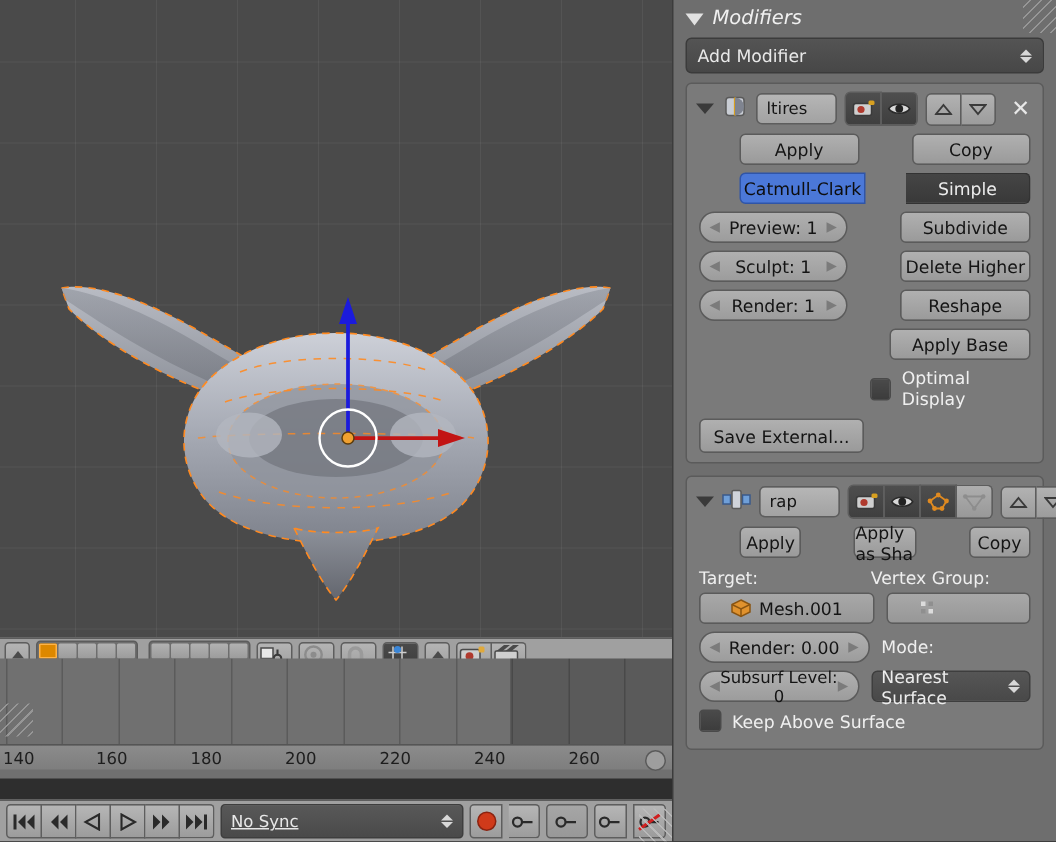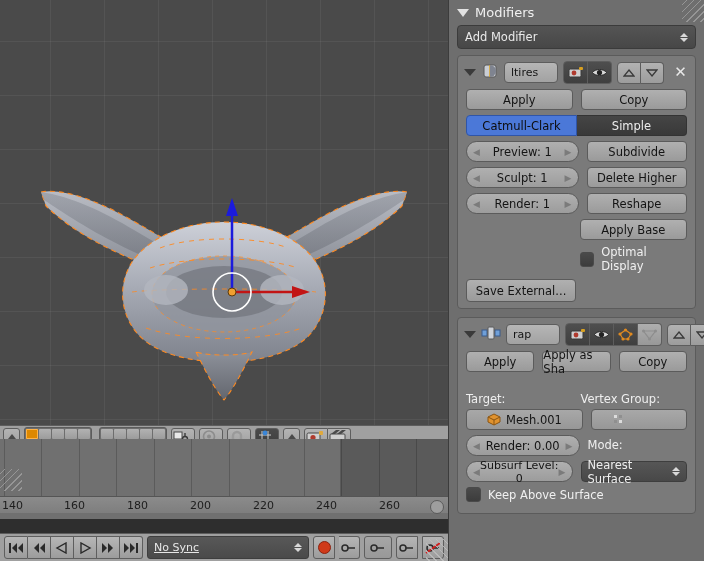--- a/index.html
+++ b/index.html
@@ -75,21 +75,21 @@
   .tri-dn-s{width:0;height:0;border-left:4px solid transparent;border-right:4px solid transparent;border-top:4px solid #d8d8d8;}
   .rec-btn{width:22px;height:21px;background:linear-gradient(to bottom,#b6b6b6,#9c9c9c);
     border:1px solid #5e5e5e;border-radius:3px 0 0 3px;display:flex;align-items:center;justify-content:center;}
   .rec-dot{width:11px;height:11px;border-radius:50%;background:#d03a1a;border:1px solid #8b2310;}
   .keyfield{flex:1;height:21px;background:linear-gradient(to bottom,#a6a6a6,#989898);
     border:1px solid #5e5e5e;border-radius:3px;display:flex;align-items:center;padding:0 5px;}
 
   
   #props{left:448px;top:0;width:256px;height:561px;background:#6e6e6e;
     border-left:1px solid #3c3c3c;box-sizing:border-box;overflow:hidden;}
-  #props-head{display:flex;align-items:center;gap:6px;padding:5px 8px 3px 8px;}
+  #props-head{display:flex;align-items:center;gap:6px;padding:5px 8px 3px 8px;font-style:italic;}
   .tri-down-hdr{width:0;height:0;border-left:6px solid transparent;border-right:6px solid transparent;
     border-top:8px solid #e2e2e2;}
   #props-title{font-size:13px;color:#f0f0f0;}
   .addmod{margin:2px 8px 6px 8px;height:22px;border-radius:4px;
     background:linear-gradient(to bottom,#545454,#474747);border:1px solid #3b3b3b;
     display:flex;align-items:center;justify-content:space-between;padding:0 7px;
     color:#e9e9e9;font-size:11.5px;}
 
   .modbox{margin:0 8px 8px 8px;background:#7a7a7a;border:1px solid #5b5b5b;border-radius:4px;
     padding:0 0 6px 0;}
@@ -109,21 +109,21 @@
   .mv{width:22px;height:20px;border:1px solid #5d5d5d;border-left-width:0;
     background:linear-gradient(to bottom,#b2b2b2,#9c9c9c);display:flex;align-items:center;justify-content:center;}
   .mv:first-child{border-left-width:1px;border-radius:4px 0 0 4px;}
   .mv:last-child{border-radius:0 4px 4px 0;}
   .xbtn{width:18px;height:20px;display:flex;align-items:center;justify-content:center;
     color:#e8e8e8;font-size:15px;line-height:1;margin-left:3px;}
 
   .row{display:flex;gap:8px;padding:0 8px;margin-bottom:5px;}
   .btn{flex:1;height:21px;border-radius:4px;border:1px solid #5b5b5b;
     background:linear-gradient(to bottom,#b0b0b0,#9a9a9a);color:#141414;font-size:11.5px;
-    display:flex;align-items:center;justify-content:center;box-sizing:border-box;}
+    display:flex;align-items:center;justify-content:center;box-sizing:border-box;margin-left:27px;}
   .btn.dark{background:linear-gradient(to bottom,#454545,#393939);color:#ededed;border-color:#333;}
   .btn.accent{background:#4b78d8;color:#0d0d0d;border-color:#2f55a8;}
   .seg{display:flex;padding:0 8px;margin-bottom:5px;}
   .seg .btn{border-radius:0;border-left-width:0;}
   .seg .btn:first-child{border-radius:4px 0 0 4px;border-left-width:1px;text-align:center;}
   .seg .btn:last-child{border-radius:0 4px 4px 0;}
   .numf{flex:1;height:21px;border-radius:11px;border:1px solid #5b5b5b;
     background:linear-gradient(to bottom,#b0b0b0,#9c9c9c);color:#141414;font-size:11.5px;
     display:flex;align-items:center;justify-content:space-between;padding:0 6px;box-sizing:border-box;}
   .numf .nl,.numf .nr{color:#7b7b7b;font-size:9px;}
@@ -564,21 +564,21 @@
       </span>
 
     </div>
 
     <div class="row">
       <span class="btn">Apply</span>
       <span class="btn">Apply as Sha</span>
       <span class="btn">Copy</span>
     </div>
 
-    <div class="lblrow" style="margin-top:20px;">
+    <div class="lblrow" style="margin-top:6px;">
       <span class="lbl">Target:</span>
       <span class="lbl">Vertex Group:</span>
     </div>
 
     <div class="half">
       <span class="field">
         <svg width="14" height="13" viewBox="0 0 14 13">
             <polygon points="7,1 13,4 13,9 7,12 1,9 1,4" fill="#e0922e" stroke="#8a5512"></polygon>
             <polyline points="1,4 7,7 13,4" fill="none" stroke="#8a5512"></polyline>
             <line x1="7" y1="7" x2="7" y2="12" stroke="#8a5512"></line>

